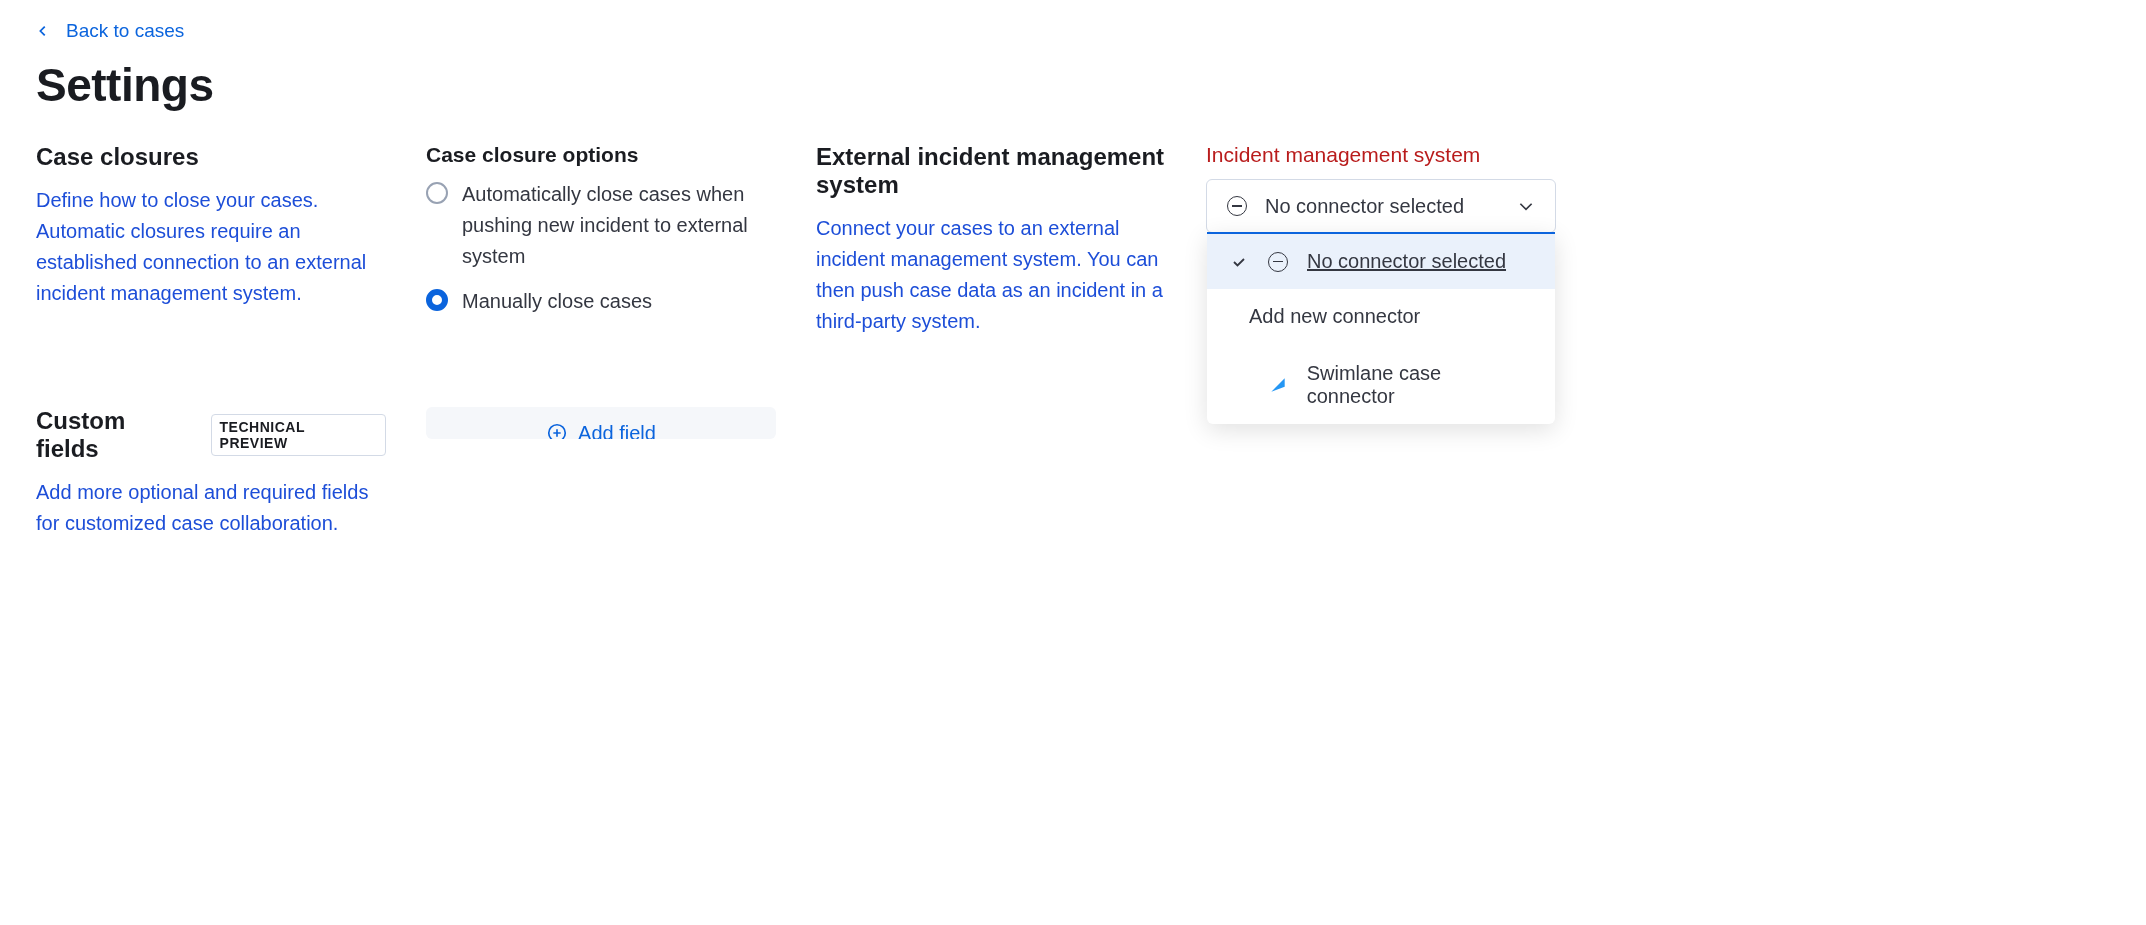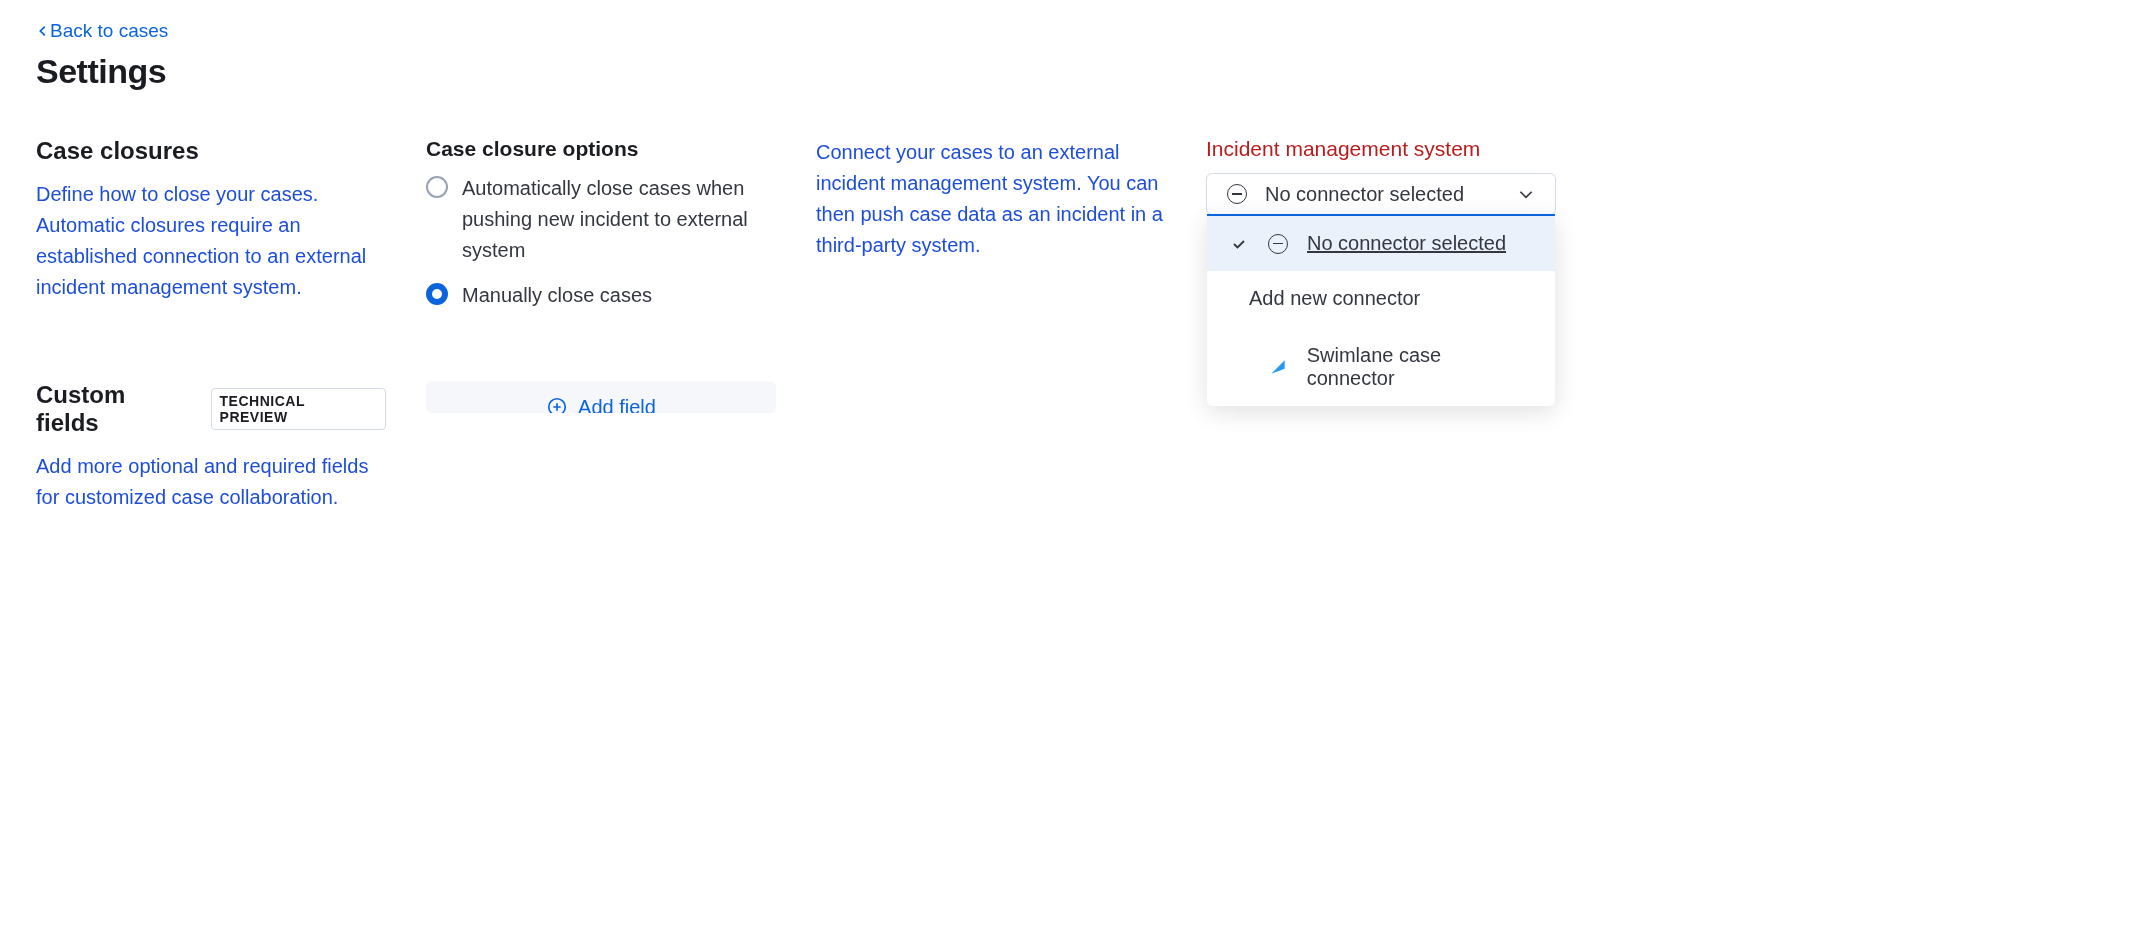--- a/index.html
+++ b/index.html
@@ -9,37 +9,37 @@
     }
     body {
       font-family: -apple-system, BlinkMacSystemFont, "Segoe UI", Helvetica, Arial, sans-serif;
       color: #1a1c21;
       background: #fff;
       padding: 20px 36px;
     }
     .back-link {
       display: inline-flex;
       align-items: center;
-      gap: 0;
+      gap: 16px;
       color: #0b64dd;
       font-size: 19px;
       font-weight: 500;
       cursor: pointer;
-      margin-bottom: 10px;
+      margin-bottom: 16px;
     }
     .back-link svg {
       width: 14px;
       height: 14px;
       stroke: #0b64dd;
     }
     .page-title {
-      font-size: 34px;
+      font-size: 46px;
       font-weight: 800;
       color: #1a1c21;
-      margin-bottom: 46px;
+      margin-bottom: 31px;
       letter-spacing: -0.5px;
     }
     .settings-grid {
       display: grid;
       grid-template-columns: 1fr 1fr 1fr 1fr;
       column-gap: 40px;
       row-gap: 70px;
       max-width: 1520px;
     }
     .section-heading {
@@ -95,21 +95,21 @@
     }
     .radio-label {
       font-size: 20px;
       color: #343741;
       line-height: 1.55;
     }
     .select-box {
       position: relative;
       border: 1px solid #d3dae6;
       border-radius: 6px;
-      height: 42px;
+      height: 54px;
       display: flex;
       align-items: center;
       padding: 0 20px;
       gap: 18px;
       cursor: pointer;
       background: #fff;
     }
     .select-box .caret {
       margin-left: auto;
     }
@@ -241,20 +241,21 @@
         <div class="radio-label">Automatically close cases when pushing new incident to external system</div>
       </div>
       <div class="radio-row">
         <div class="radio-outer selected"></div>
         <div class="radio-label">Manually close cases</div>
       </div>
     </div>
   </div>
 
   <div>
+    <h2 class="section-heading">External incident management system</h2>
     <p class="section-desc">Connect your cases to an external incident management system. You can then push case data as an incident in a third-party system.</p>
   </div>
 
   <div class="connector-col">
     <div class="right-label highlight">Incident management system</div>
 
     <div class="select-box">
       <span class="minus-circle"></span>
       <span class="select-value">No connector selected</span>
       <svg class="caret" width="18" height="18" viewBox="0 0 16 16" fill="none" stroke="#343741" stroke-width="1.5">

